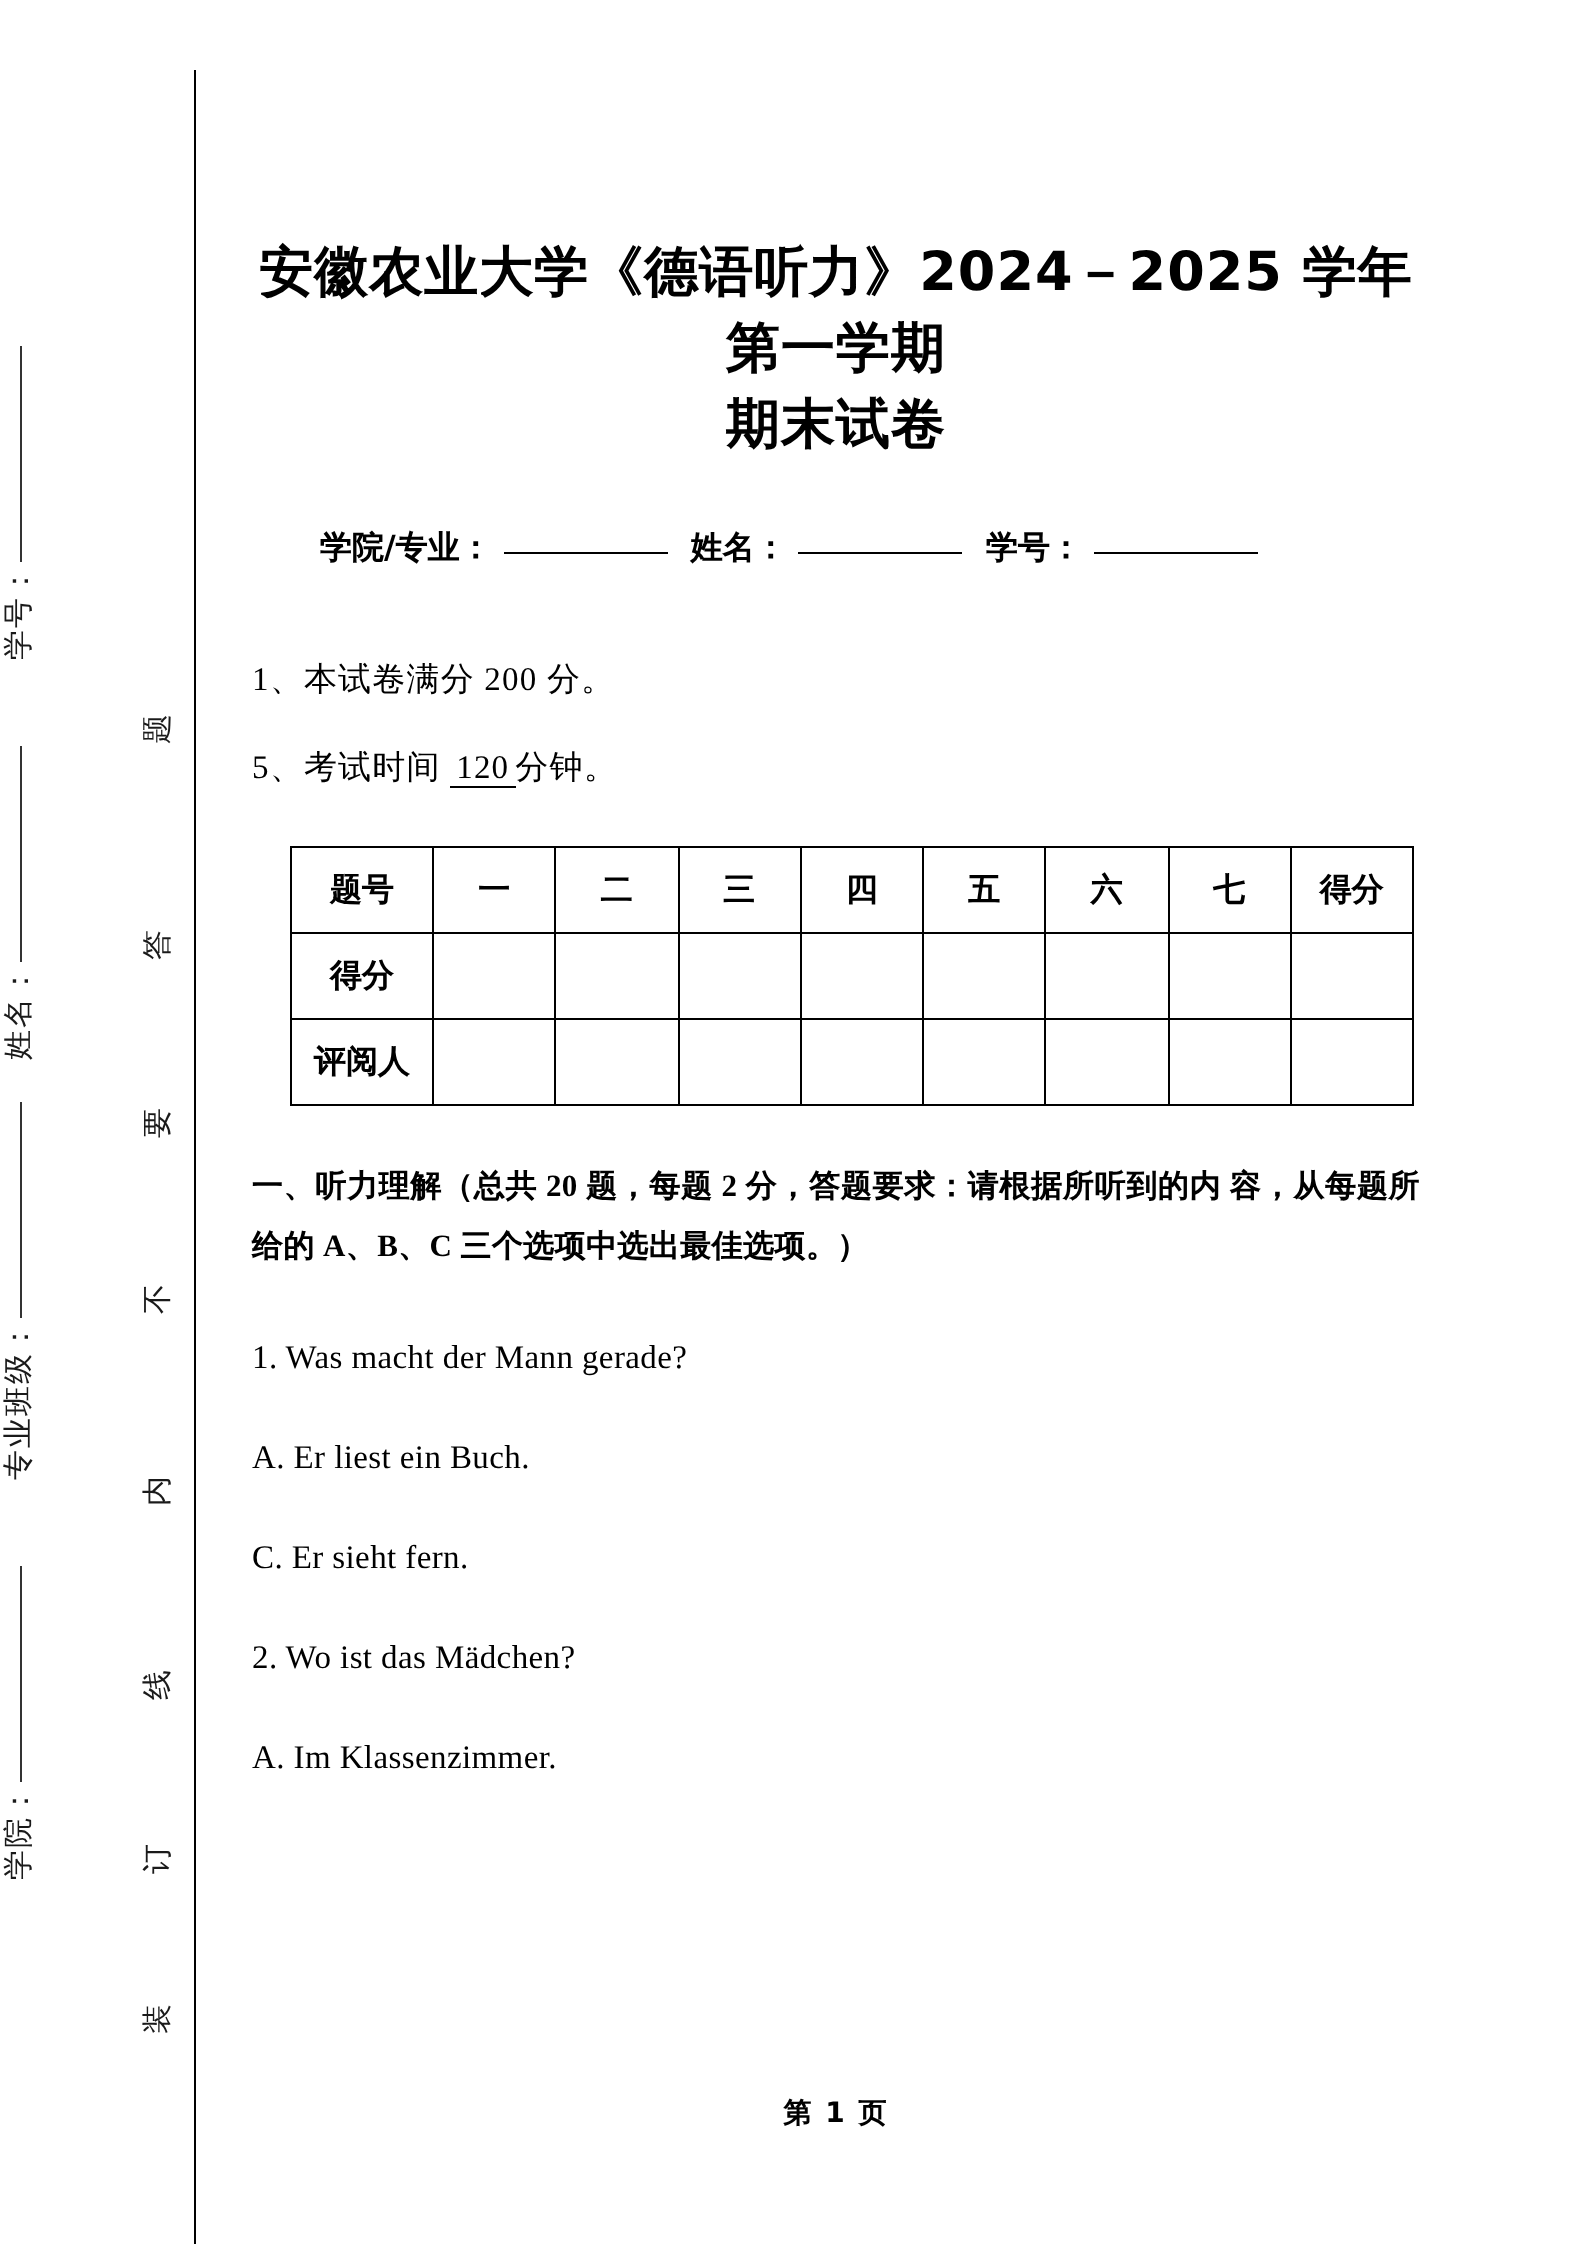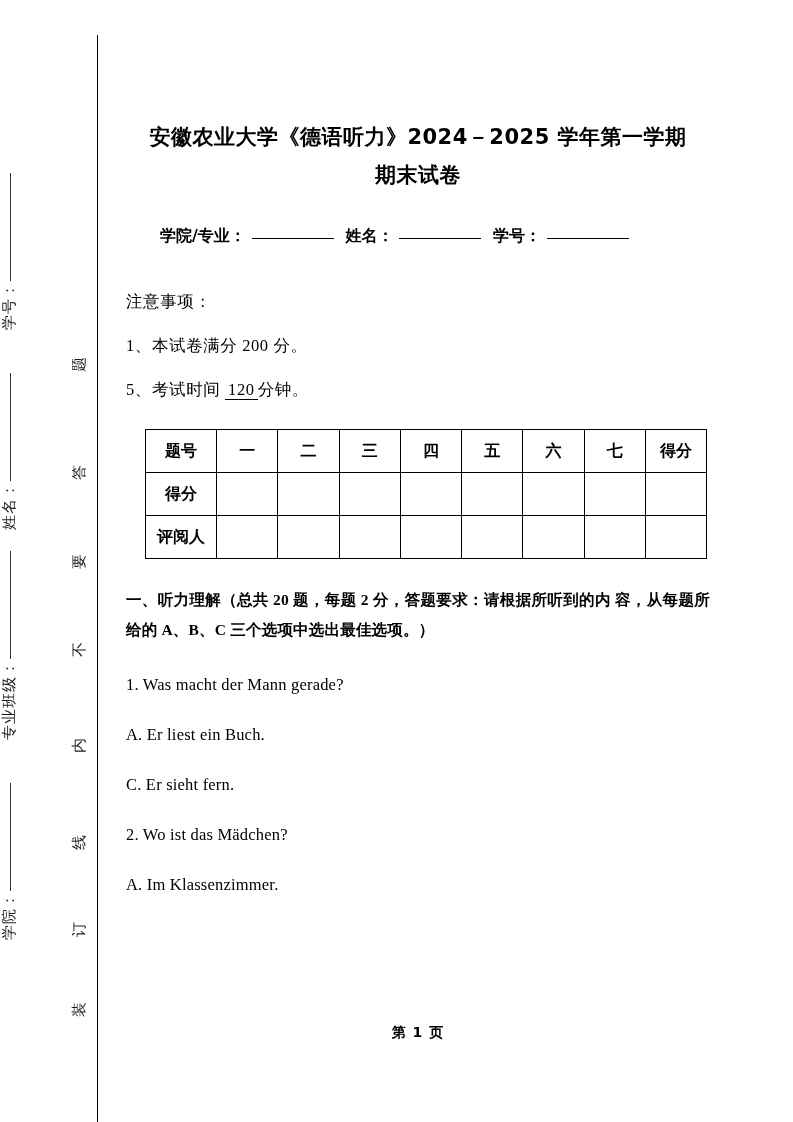--- a/index.html
+++ b/index.html
@@ -73,21 +73,21 @@
     left: 126px;
     top: 0;
     width: 584px;
   }
 
   #doc-title {
     margin: 0;
     padding-top: 118px;
     font-family: "DejaVu Sans", "Liberation Sans", sans-serif;
     font-weight: bold;
-    font-size: 21px;
+    font-size: 27px;
     line-height: 38px;
     text-align: center;
     letter-spacing: 0.5px;
   }
   #doc-title .title-line2 { display: block; }
 
   #id-row {
     margin: 2px;
     padding-top: 30px;
     padding-left: 32px;
@@ -151,21 +151,21 @@
     margin: 0;
     padding-top: 30px;
     font-size: 16.5px;
     line-height: 20px;
     letter-spacing: 0.2px;
   }
 
   #page-footer {
     position: absolute;
     left: 126px;
-    top: 1024px;
+    top: 1048px;
     width: 584px;
     text-align: center;
     font-family: "DejaVu Sans", "Liberation Sans", sans-serif;
     font-weight: bold;
     font-size: 14px;
     letter-spacing: 1px;
   }
 </style>
 </head>
 <body>
@@ -206,21 +206,20 @@
     <span class="title-line2">期末试卷</span>
   </h1>
 
   <div id="id-row">
     <span>学院/专业：</span><span class="blank"></span>
     <span>姓名：</span><span class="blank"></span>
     <span>学号：</span><span class="blank"></span>
   </div>
 
   <div class="notice-block">
-    <p class="notice-line">注意事项：</p>
     <p class="notice-line">1、本试卷满分 200 分。</p>
     <p class="notice-line">
       <span>5、考试时间</span>
       <span class="ul-val">120</span><span>分钟。</span>
     </p>
   </div>
 
   <table id="score-table">
     <tbody>
       <tr>

